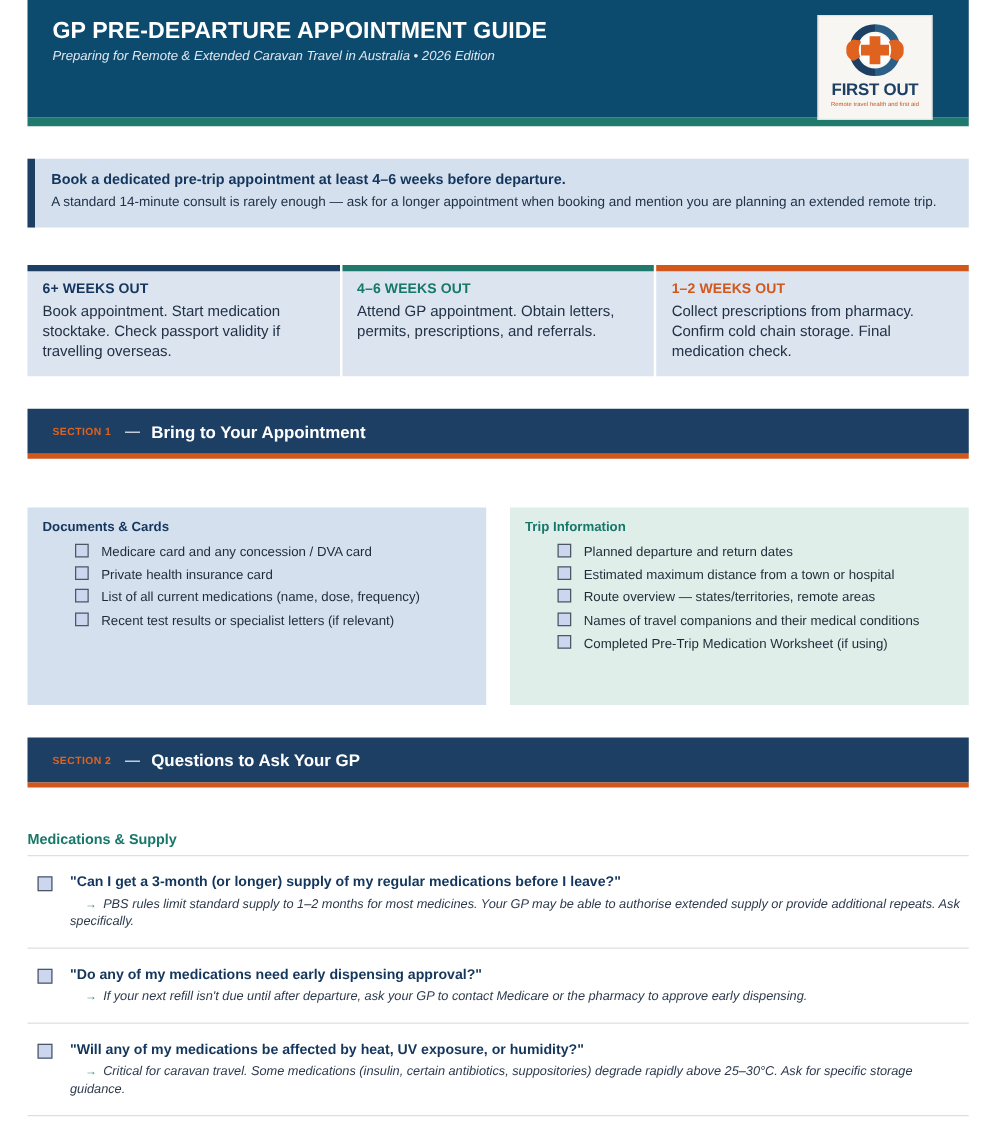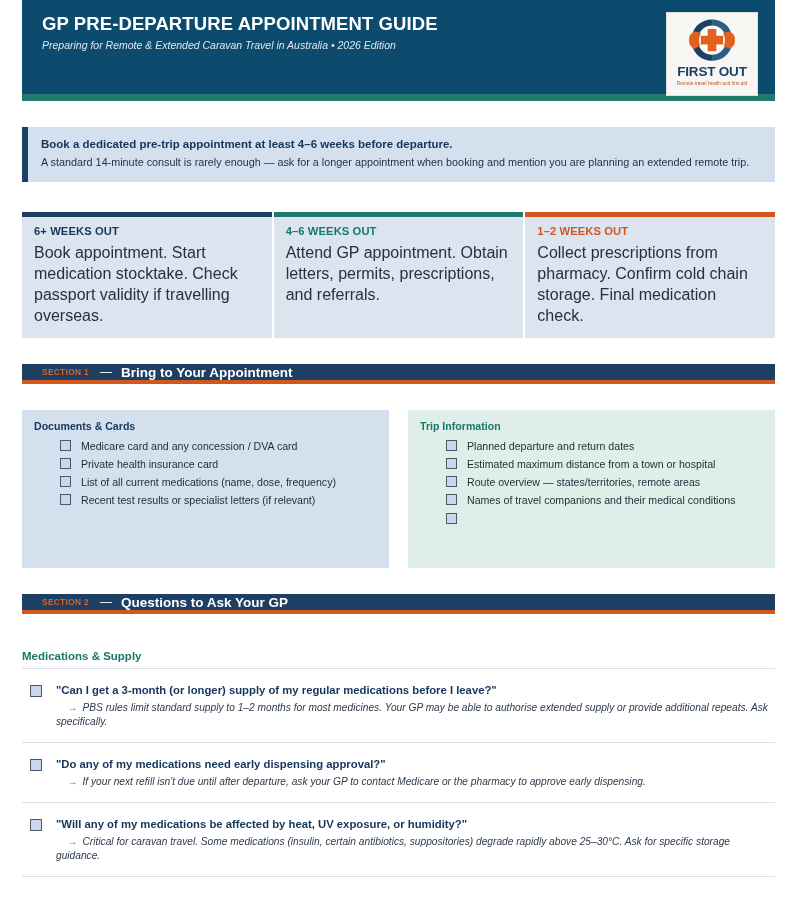--- a/index.html
+++ b/index.html
@@ -48,21 +48,21 @@
   }
   .mast-accent {
     height: 7px;
     background: #1f7a6d;
   }
 
   
   .logo-box {
     position: absolute;
     top: 12px;
-    right: 17px;
+    right: 29px;
     width: 92px;
     height: 84px;
     background: #f7f6f2;
     border: 1px solid #e3e1da;
     box-sizing: border-box;
     display: flex;
     flex-direction: column;
     align-items: center;
     justify-content: flex-start;
     padding-top: 3px;
@@ -119,37 +119,37 @@
   }
   .tl-bar { height: 5px; }
   .tl-inner { padding: 8px 12px 12px 12px; }
   .tl-head {
     font-size: 11.2px;
     font-weight: bold;
     margin: 0 0 5px 0;
     letter-spacing: 0.1px;
   }
   .tl-body {
-    font-size: 16px;
+    font-size: 12px;
     line-height: 1.32;
     color: #223146;
     margin: 0;
   }
   .c-navy   { color: #14365c; }
   .c-teal   { color: #17786a; }
   .c-orange { color: #d2571c; }
   .b-navy   { background: #1d3f63; }
   .b-teal   { background: #1f7a6d; }
   .b-orange { background: #d2571c; }
 
   
   .sec-wrap { margin-top: 26px; }
   .sec-bar {
     background: #1d3f63;
-    height: 16px;
+    height: 36px;
     display: flex;
     align-items: center;
     padding-left: 20px;
     box-sizing: border-box;
   }
   .sec-kicker {
     color: #e0621f;
     font-size: 8.3px;
     font-weight: bold;
     letter-spacing: 0.35px;
@@ -161,21 +161,21 @@
   }
   .sec-title {
     color: #ffffff;
     font-size: 13.5px;
     font-weight: bold;
   }
   .sec-rule { height: 4px; background: #d2571c; }
 
   
   .panels {
-    margin-top: 26px;
+    margin-top: 39px;
     display: flex;
     gap: 19px;
     border-radius: 19px;
   }
   .panel {
     flex: 1;
     padding: 10px 12px 14px 12px;
     box-sizing: border-box;
     min-height: 158px;
   }
@@ -331,21 +331,21 @@
       <div class="chk-row"><span class="box"></span><span>List of all current medications (name, dose, frequency)</span></div>
       <div class="chk-row"><span class="box"></span><span>Recent test results or specialist letters (if relevant)</span></div>
     </div>
 
     <div class="panel mint">
       <p class="panel-head">Trip Information</p>
       <div class="chk-row"><span class="box"></span><span>Planned departure and return dates</span></div>
       <div class="chk-row"><span class="box"></span><span>Estimated maximum distance from a town or hospital</span></div>
       <div class="chk-row"><span class="box"></span><span>Route overview — states/territories, remote areas</span></div>
       <div class="chk-row"><span class="box"></span><span>Names of travel companions and their medical conditions</span></div>
-      <div class="chk-row"><span class="box"></span></div>
+      <div class="chk-row"><span class="box"></span><span>Completed Pre-Trip Medication Worksheet (if using)</span></div>
     </div>
   </div>
 
   <div class="sec-wrap">
     <div class="sec-bar">
       <span class="sec-kicker">SECTION 2</span>
       <span class="sec-dash">—</span>
       <span class="sec-title">Questions to Ask Your GP</span>
     </div>
     <div class="sec-rule"></div>

